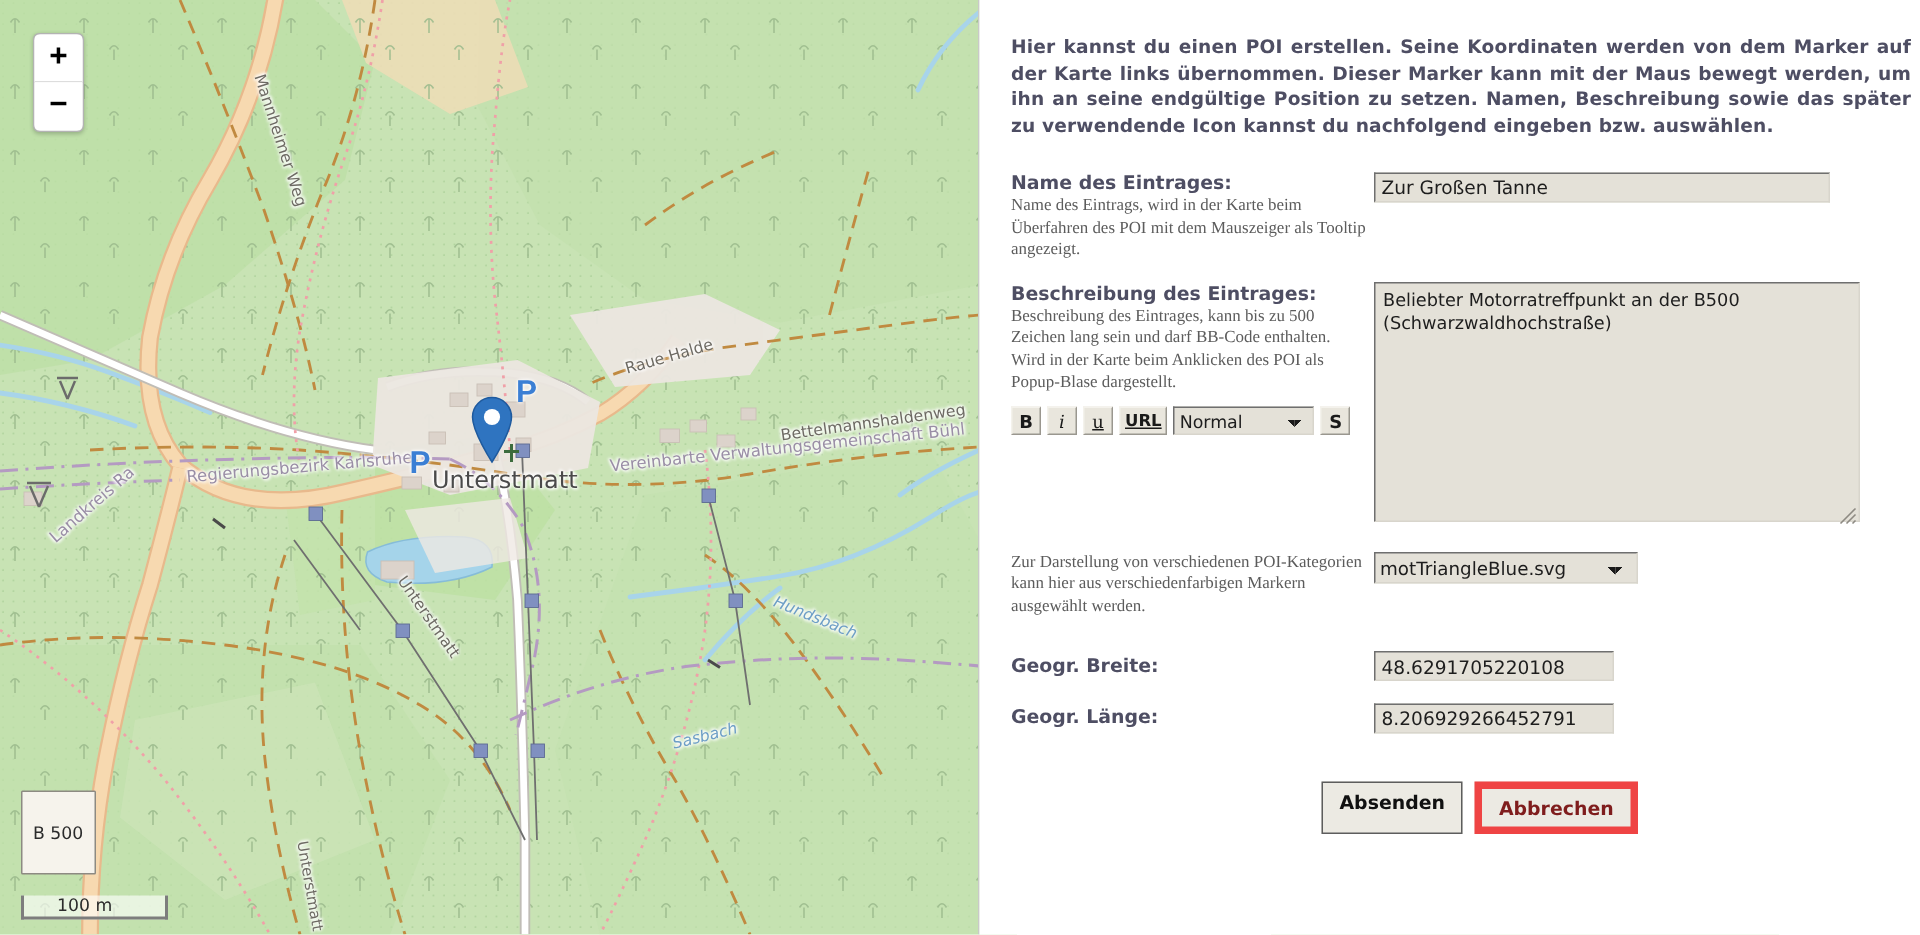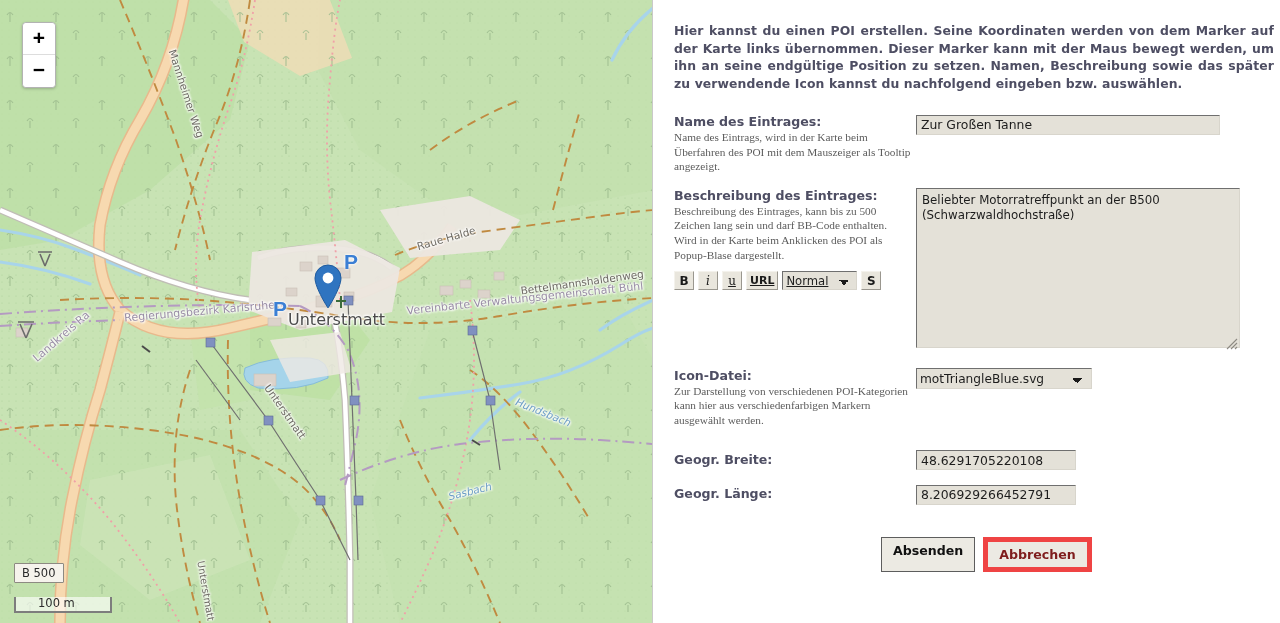--- a/index.html
+++ b/index.html
@@ -41,21 +41,21 @@
     font-size: 21px; font-weight: bold; color: #000;
     background: #fff; cursor: pointer; user-select: none;
   }
   .zoom-btn.top { border-bottom: 1px solid #dddddd; border-radius: 4px 4px 0 0; }
   .zoom-btn.bot { border-radius: 0 0 4px 4px; }
 
   
   #road-shield {
     position: absolute; left: 14px; bottom: 40px;
     background: #f6f3ec; border: 1px solid #8d8a82;
-    padding: 2px 7px; font-size: 11.5px; color: #2b2b2b;
+    padding: 20px 7px; font-size: 11.5px; color: #2b2b2b;
     font-family: "DejaVu Sans", sans-serif;
     z-index: 35; border-radius: 1px;
   }
   #scale-bar {
     position: absolute; left: 14px; bottom: 10px;
     border: 2px solid #7d7d7d; border-top: none;
     background: rgba(255,255,255,.62);
     height: 16px; width: 98px;
     font-size: 11.5px; color: #2b2b2b; line-height: 13px;
     padding-left: 22px; z-index: 35;
@@ -159,21 +159,21 @@
   select.sel {
     height: 19px; font-size: 11.6px; padding: 0 2px 0 3px;
     -webkit-appearance: none; appearance: none;
     background-image:
       linear-gradient(45deg, transparent 50%, #1a1a1a 50%),
       linear-gradient(135deg, #1a1a1a 50%, transparent 50%);
     background-position: calc(100% - 12px) 8px, calc(100% - 7px) 8px;
     background-size: 5px 5px, 5px 5px;
     background-repeat: no-repeat;
   }
-  #bbsize-select { width: 75px; text-decoration: underline; }
+  #bbsize-select { width: 94px; }
   #icon-select { width: 176px; height: 21px; font-size: 12.2px;
     background-position: calc(100% - 14px) 9px, calc(100% - 9px) 9px; }
 
   .btn-row { display: flex; gap: 8px; margin: 32px 0 0 210px; }
   .sub-btn {
     font-family: "DejaVu Sans", sans-serif;
     font-weight: bold; font-size: 12.6px;
     padding: 5px 11px;
     background: #eceae3; cursor: pointer;
   }
@@ -405,21 +405,20 @@
                 <path d="M12 6 L6 12"></path>
                 <path d="M12 10 L10 12"></path>
             </g>
           </svg>
         </span>
       </div>
     </div>
 
     <div class="row" style="margin-top:16px;">
       <div class="lbl-col">
-        <div class="f-title">Icon-Datei:</div>
         <div class="f-desc">Zur Darstellung von verschiedenen POI-Kategorien kann hier aus verschiedenfarbigen Markern ausgewählt werden.</div>
       </div>
       <div class="fld-col">
         <select class="sel" id="icon-select">
           <option>motTriangleBlue.svg</option>
         </select>
       </div>
     </div>
 
     <div class="row" style="margin-top:22px; align-items:center;">

